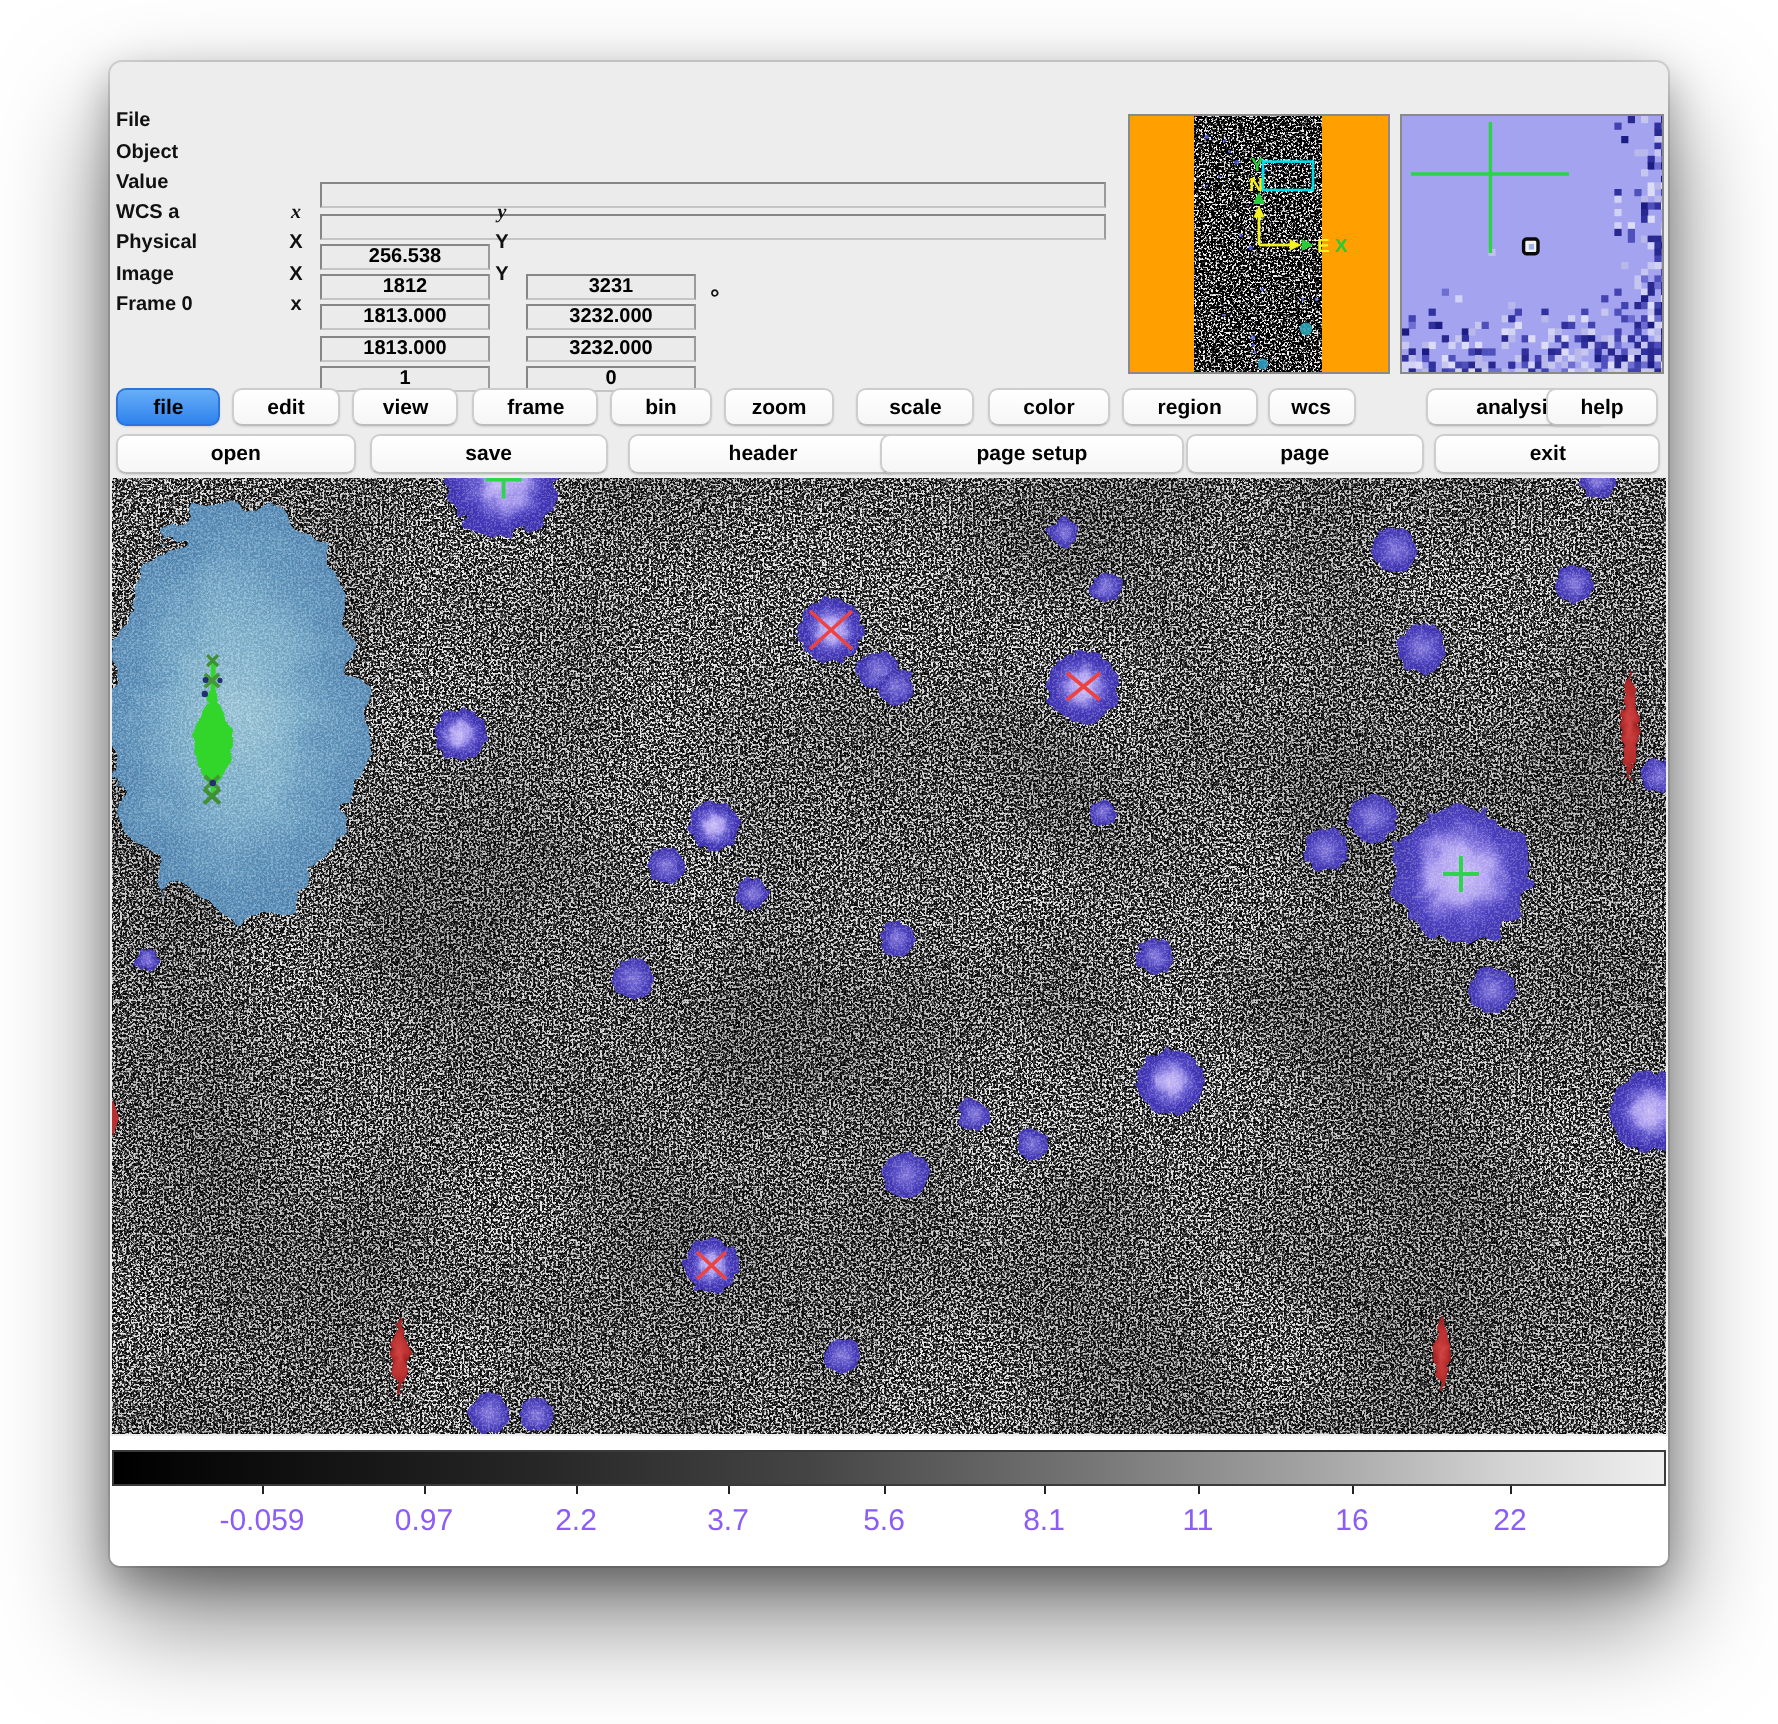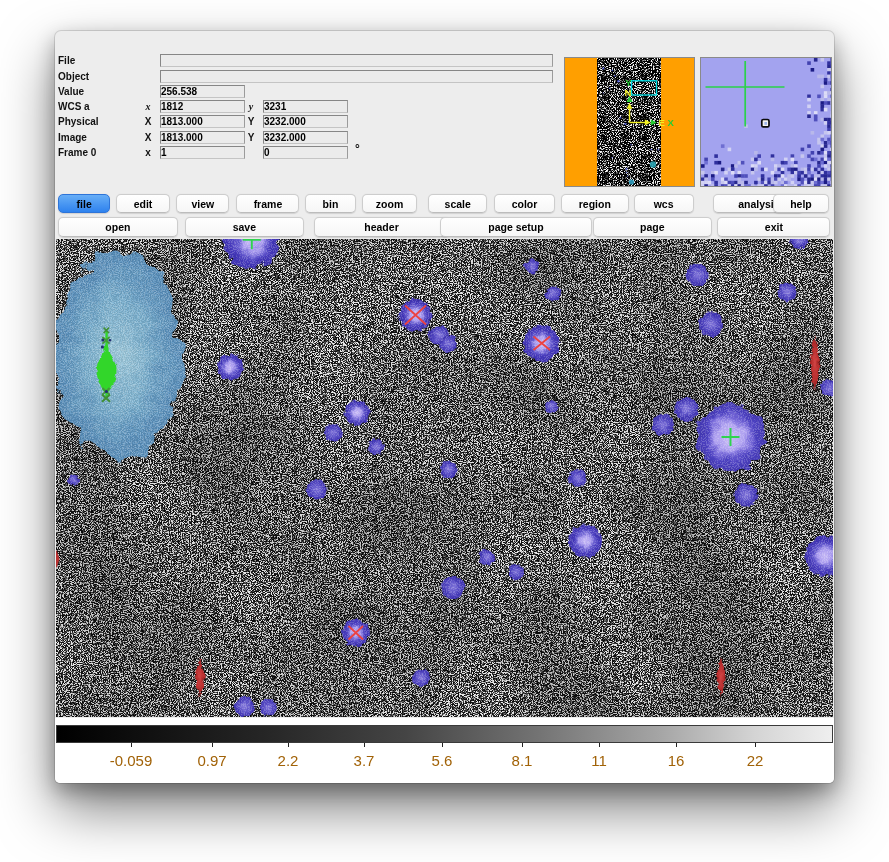--- a/index.html
+++ b/index.html
@@ -7,35 +7,35 @@
  border-radius:6px 6px 5px 5px;
  box-shadow:0 26px 55px rgba(0,0,0,.5),0 8px 20px rgba(0,0,0,.3),0 0 0 1px rgba(0,0,0,.12);}
 #titlebar{position:absolute;left:0;top:0;width:100%;height:21px;border-radius:6px 6px 0 0;
  background:linear-gradient(#f5f5f5,#dddddd);border-bottom:1px solid #b3b3b3;}
 #title{position:absolute;left:0;top:3px;width:100%;text-align:center;font-size:13px;
  font-weight:700;color:#2e2e2e;letter-spacing:0.3px;}
 .tl{position:absolute;top:7px;width:11px;height:11px;border-radius:50%;}
 .lab{position:absolute;height:13px;line-height:13px;font-size:10px;font-weight:700;color:#111;}
 .fld{position:absolute;height:11px;background:#ebebeb;border:1px solid #9b9b9b;
  border-top-color:#868686;border-left-color:#868686;border-bottom-color:#c4c4c4;
- text-align:left;font-size:10px;font-weight:700;color:#000;line-height:11px;}
+ text-align:center;font-size:10px;font-weight:700;color:#000;line-height:11px;margin-top:37px;}
 .xy{position:absolute;width:12px;text-align:center;height:13px;line-height:13px;
  font-size:10px;font-weight:700;color:#111;}
 .btn{position:absolute;height:19px;background:linear-gradient(#ffffff,#f6f6f6);
  border:1px solid #cdcdcd;border-bottom-color:#bcbcbc;border-radius:5px;
  text-align:center;font-size:10.5px;font-weight:700;color:#000;line-height:18px;
  box-shadow:0 0.5px 1px rgba(0,0,0,.12);box-sizing:border-box;}
 .btn2{height:20px;line-height:19px;}
 #filebtn{background:linear-gradient(#67aef7,#2e82ee);border-color:#2e74d8;color:#000;}
 #whitebottom{position:absolute;left:0;top:687px;width:779px;height:65px;background:#ffffff;
  border-radius:0 0 5px 5px;}
 #cbar{position:absolute;left:1px;top:694px;width:775px;height:16px;border:1px solid #3a3a3a;
  background:linear-gradient(90deg,#000 0%,#0e0e0e 10%,#262626 27%,#454545 45%,#737373 62%,#a6a6a6 78%,#d4d4d4 90%,#efefef 100%);}
 .tick{position:absolute;top:712px;width:1px;height:4px;background:#222;}
-.cl{position:absolute;top:721px;width:60px;text-align:center;font-size:15px;color:#a16207;}
+.cl{position:absolute;top:721px;width:60px;text-align:center;font-size:15px;color:#8b5cf6;}
 #imgwrap{position:absolute;left:1px;top:208px;width:777px;height:478px;background:#000;}
 #panner,#magnif{position:absolute;top:26px;border:1px solid #8a8a8a;}
 #panner{left:509px;}
 #magnif{left:644.5px;}
 </style></head>
 <body>
 <div id="win">
   <div class="lab" style="left:3px;top:23.3px;">File</div>
 <div class="lab" style="left:3px;top:38.5px;">Object</div>
 <div class="lab" style="left:3px;top:53.8px;">Value</div>
@@ -440,21 +440,21 @@
 </svg>
   <div class="btn" id="filebtn" style="left:2.9px;top:163px;width:52.6px;">file</div>
 <div class="btn" style="left:61.3px;top:163px;width:53.4px;">edit</div>
 <div class="btn" style="left:121.1px;top:163px;width:53.4px;">view</div>
 <div class="btn" style="left:181.4px;top:163px;width:63.1px;">frame</div>
 <div class="btn" style="left:249.8px;top:163px;width:51.3px;">bin</div>
 <div class="btn" style="left:307.1px;top:163px;width:54.9px;">zoom</div>
 <div class="btn" style="left:373.4px;top:163px;width:58.7px;">scale</div>
 <div class="btn" style="left:439.2px;top:163px;width:60.6px;">color</div>
 <div class="btn" style="left:505.9px;top:163px;width:67.9px;">region</div>
-<div class="btn" style="left:578.6px;top:163px;width:60px;">wcs</div>
+<div class="btn" style="left:578.6px;top:163px;width:44px;">wcs</div>
 <div class="btn" style="left:638.4px;top:163px;width:91px;margin-left:20px;">analysis</div>
 <div class="btn" style="left:717.9px;top:163px;width:56.2px;">help</div>
 <div class="btn btn2" style="left:3.2px;top:185.5px;width:119.4px;">open</div>
 <div class="btn btn2" style="left:130.1px;top:185.5px;width:118.5px;">save</div>
 <div class="btn btn2" style="left:258.5px;top:185.5px;width:136px;">header</div>
 <div class="btn btn2" style="left:385.1px;top:185.5px;width:151.8px;">page setup</div>
 <div class="btn btn2" style="left:538.0px;top:185.5px;width:118.7px;">page</div>
 <div class="btn btn2" style="left:662.4px;top:185.5px;width:113.0px;">exit</div>
   <div id="imgwrap"><svg width="777" height="478" xmlns="http://www.w3.org/2000/svg">
 <defs>

